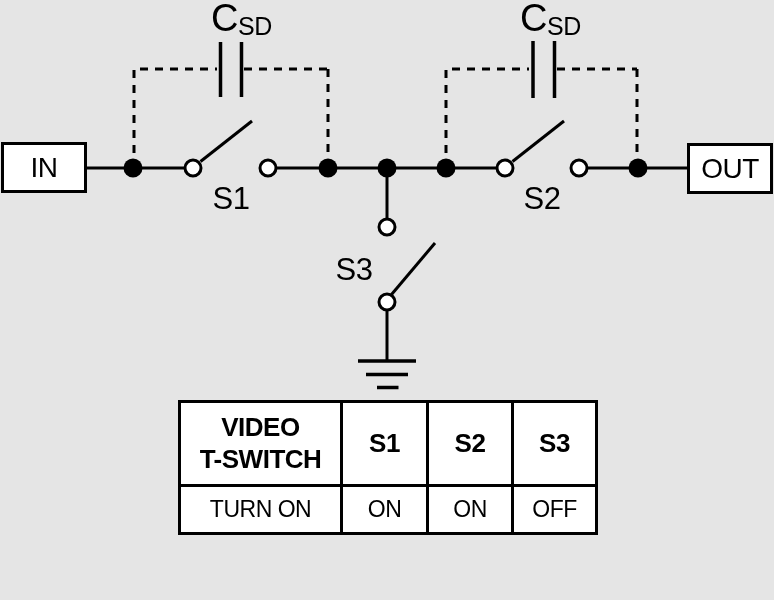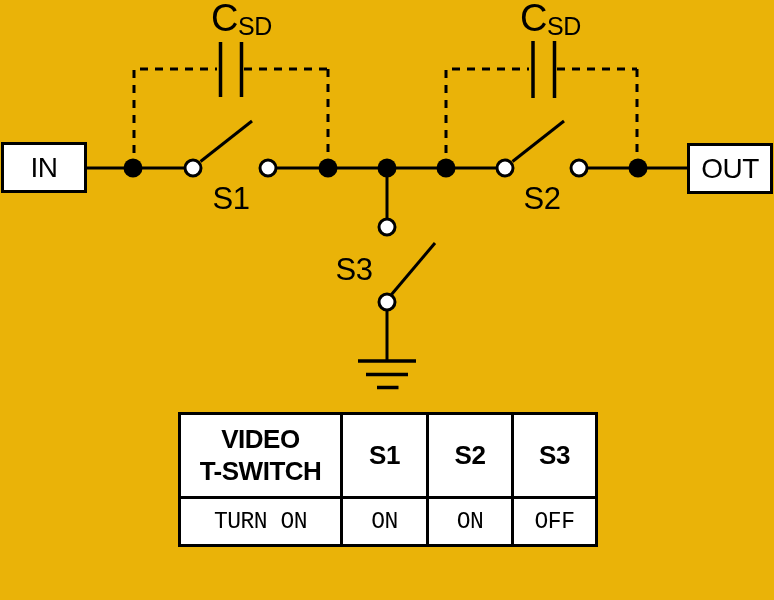--- a/index.html
+++ b/index.html
@@ -5,37 +5,37 @@
   html, body {
     margin: 0;
     padding: 0;
     background: #ffffff;
     font-family: "Liberation Sans", sans-serif;
   }
   .page {
     position: relative;
     width: 774px;
     height: 600px;
-    background: #eab308;
+    background: #e5e5e5;
     overflow: hidden;
   }
   .schematic {
     position: absolute;
     left: 0;
     top: 0;
   }
   .schematic text {
     fill: #000000;
     font-family: "Liberation Sans", sans-serif;
     letter-spacing: -0.5px;
   }
   .truth-table {
     position: absolute;
     left: 178px;
-    top: 412px;
+    top: 400px;
     border-collapse: collapse;
     table-layout: fixed;
     background: #ffffff;
     color: #000000;
   }
   .truth-table th, .truth-table td {
     border: 3px solid #000000;
     text-align: center;
     vertical-align: middle;
     padding: 0;
@@ -47,21 +47,20 @@
     font-size: 26px;
     height: 81px;
   }
   .truth-table th.title-cell {
     white-space: pre-line;
     line-height: 1.22;
   }
   .truth-table tbody td {
     font-weight: normal;
     font-size: 23px;
-    font-family: Liberation Mono, monospace;
   }
   .truth-table tbody tr.row-on td { height: 45px; }
   .truth-table tbody tr.row-off td { height: 42px; }
 </style>
 </head>
 <body>
 
 <div class="page">
 
   <svg class="schematic" width="774" height="415" viewBox="0 0 774 415">

